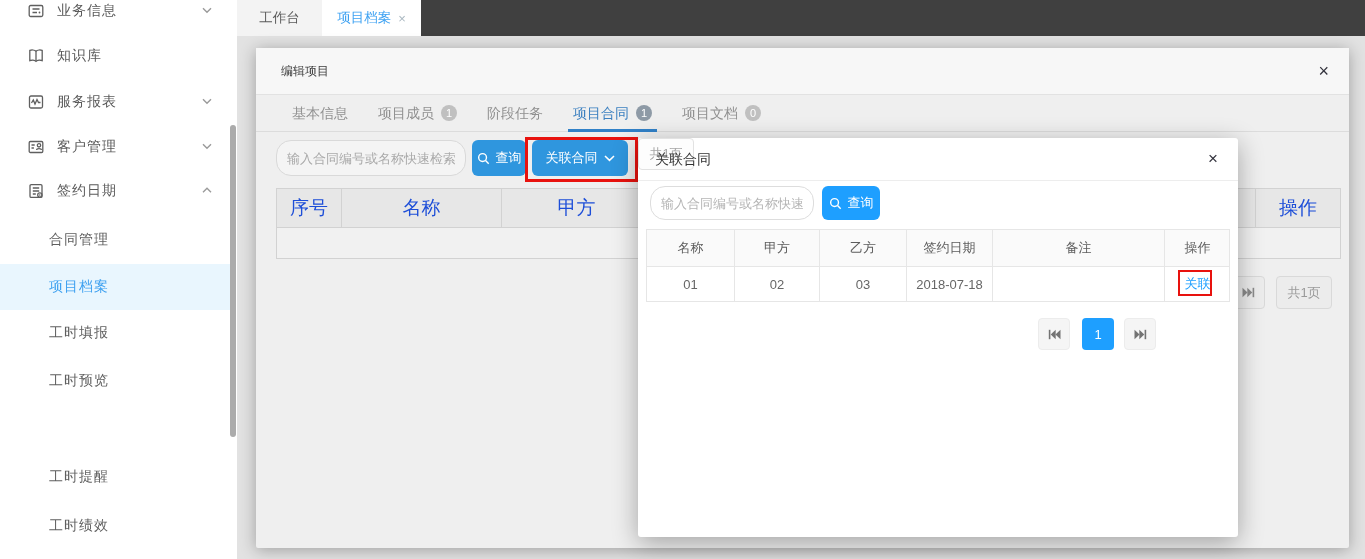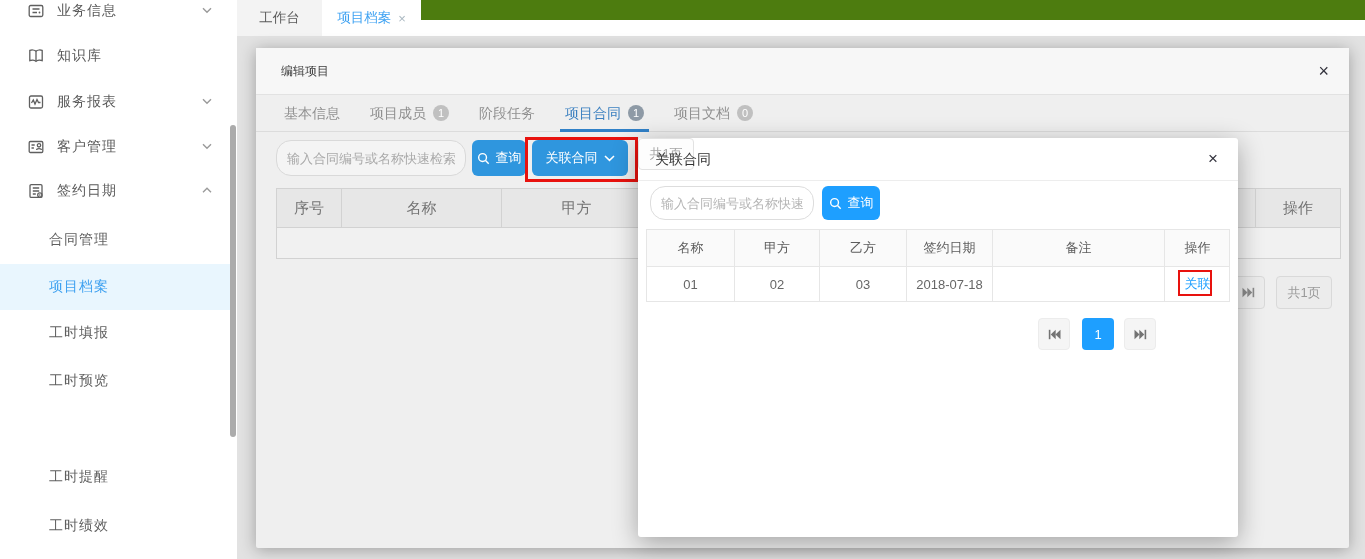--- a/index.html
+++ b/index.html
@@ -13,39 +13,39 @@
   .side-item .lbl { margin-left:12px; letter-spacing:1px; }
   .side-item .chev { position:absolute; right:25px; top:50%; margin-top:-4px; }
   .side-sub { position:absolute; left:0; width:231px; height:46px; display:flex; align-items:center;
     padding-left:49px; font-size:14px; color:#5f5f5f; letter-spacing:1px; cursor:pointer; }
   .side-sub.active { background:#e9f6fe; color:#3da0f0; }
   .side-sub.active::after { content:""; position:absolute; right:-3px; top:0; width:4px; height:46px; background:#1e9fff; }
   #side-scroll-thumb { position:absolute; left:230px; top:125px; width:6px; height:312px;
     background:#ababab; border-radius:3px; z-index:4; }
 
   
-  #tabbar { position:absolute; left:237px; top:0; width:1128px; height:20px; background:#4d7c0f; z-index:1; }
+  #tabbar { position:absolute; left:237px; top:0; width:1128px; height:36px; background:#404040; z-index:1; }
   .top-tab { position:absolute; top:0; height:36px; display:flex; align-items:center; justify-content:center;
     gap:7px; font-size:13.5px; cursor:pointer; }
   #tab-workbench { left:0; width:85px; background:#f3f3f3; color:#5a5a5a; }
   #tab-archive { left:85px; width:99px; background:#fff; color:#3ca1f2; }
   #tab-archive .tab-close { color:#a9b7c0; font-size:13px; }
 
   
   #dim { position:absolute; left:237px; top:36px; width:1128px; height:523px; background:#e2e2e2; z-index:1; }
 
   
   #edit-modal { position:absolute; left:256px; top:48px; width:1093px; height:500px; background:#efefef;
     border-radius:2px; box-shadow:0 2px 16px rgba(0,0,0,.30); z-index:2; }
   #edit-header { position:absolute; left:0; top:0; width:100%; height:47px; background:#f7f7f7;
     border-bottom:1px solid #e2e2e2; }
   #edit-title { position:absolute; left:25px; top:0; line-height:47px; font-size:12px; color:#3d3d3d; }
   #edit-close { position:absolute; right:20px; top:13px; font-size:18px; line-height:20px; color:#34343e; cursor:pointer; }
   #edit-tabs { position:absolute; left:0; top:47px; width:100%; height:37px; display:flex; gap:30px;
-    padding-left:28px; border-bottom:1px solid #dcdcdc; }
+    padding-left:36px; border-bottom:1px solid #dcdcdc; }
   .etab { position:relative; height:36px; line-height:36px; font-size:14px; color:#909090;
     display:flex; align-items:center; gap:7px; cursor:pointer; }
   .etab.active { color:#3c80c0; }
   .etab.active::after { content:""; position:absolute; left:-5px; right:-5px; bottom:-1px; height:3px; background:#3181c8; }
   .badge { display:inline-block; width:16px; height:16px; border-radius:8px; background:#c0c0c0;
     color:#fff; font-size:11px; line-height:16px; text-align:center; }
   .badge.dark { background:#8e9aa6; }
   .text-input { position:absolute; height:36px; background:#f4f4f4; border:1px solid #d9d9d9; border-radius:15px;
     font-size:13px; padding:0 10px; color:#555; outline:none; font-family:inherit; }
   .text-input::placeholder { color:#a9a9a9; }
@@ -55,21 +55,21 @@
   #edit-query-btn { left:216px; top:92px; width:54px; }
   #edit-assoc-btn { left:276px; top:92px; width:96px; }
   .red-box { position:absolute; border:3px solid #e8120e; z-index:3; pointer-events:none; }
   #red-box-assoc { left:269px; top:89px; width:113px; height:45px; }
 
   
   #edit-table { position:absolute; left:20px; top:140px; width:1065px; border:1px solid #d2d2d2; }
   .t1-row { display:grid; grid-template-columns:65px 160px 150px 604px 84px; }
   .t1-row.head { background:#e7e7e7; height:38px; }
   .t1-row.body { background:#f1f1f1; height:31px; border-top:1px solid #d2d2d2; }
-  .t1-cell { display:flex; align-items:center; justify-content:center; font-size:15px; color:#737373;
+  .t1-cell { display:flex; align-items:center; justify-content:center; font-size:19px; color:#1d4ed8;
     border-right:1px solid #d2d2d2; }
   .t1-cell:last-child { border-right:none; }
   .pg-btn { position:absolute; height:33px; background:#ececec; border:1px solid #d9d9d9; border-radius:4px;
     display:flex; align-items:center; justify-content:center; font-size:13px; color:#9a9a9a; cursor:pointer; }
   #edit-pg-next { left:976px; top:228px; width:33px; }
   #edit-pg-total { left:1020px; top:228px; width:56px; cursor:default; }
 
   
   #assoc-modal { position:absolute; left:638px; top:138px; width:600px; height:399px; background:#fff;
     border-radius:3px; box-shadow:0 6px 26px rgba(0,0,0,.32); z-index:10; }

